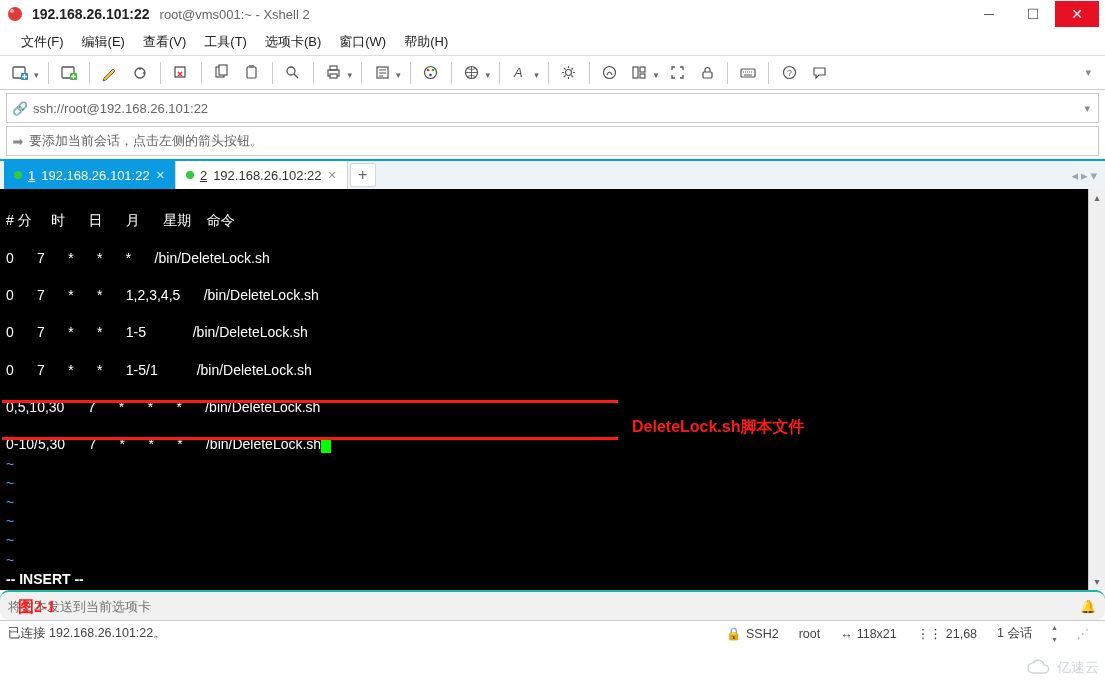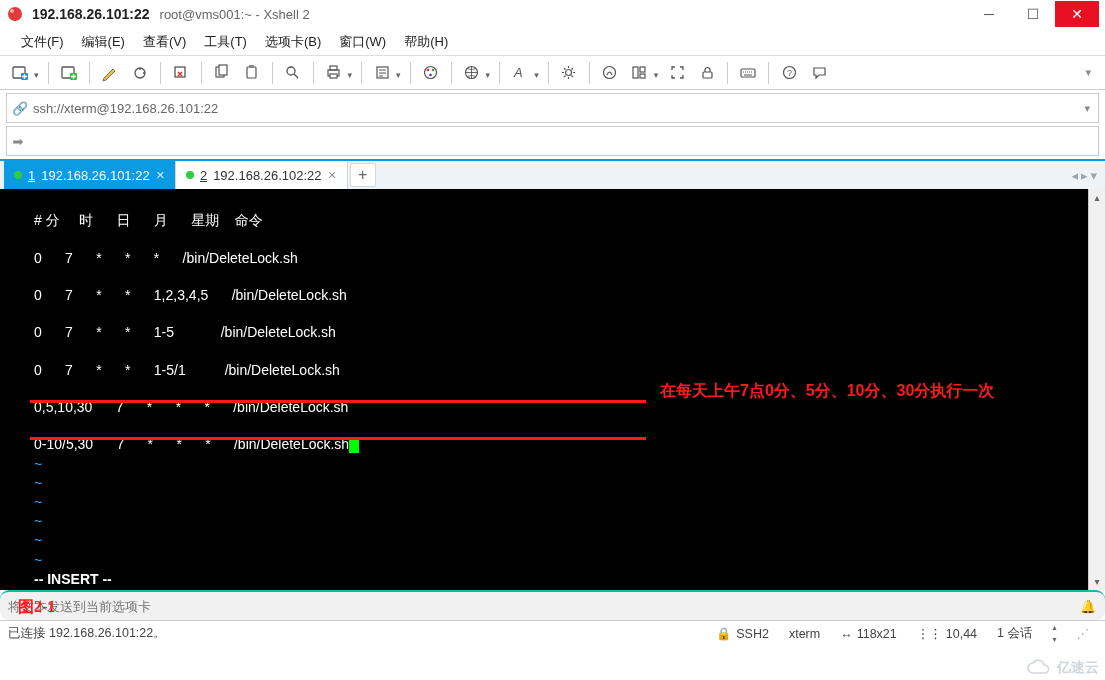--- a/index.html
+++ b/index.html
@@ -41,21 +41,21 @@
 .tab .dot { width: 8px; height: 8px; border-radius: 50%; background: #2ecc40; display:inline-block; }
 .tab .num { text-decoration: underline; }
 .tab .x { font-size: 11px; color: #fff; opacity:.8; }
 .tab.inactive { background: #fff; color: #333; }
 .tab.inactive .x { color:#777; }
 .tab.addtab { width:26px; background:#fff; justify-content:center; font-size:16px; color:#666; border:1px solid #cfd8de; margin:2px; border-radius:2px; }
 .tabs .nav-arrows { margin-left:auto; display:flex; align-items:center; gap:3px; padding-right:8px; color:#9aa5ad; font-size:13px; }
 
 
 .terminal-wrap { position: relative; height: 401px; background:#000; display:flex; }
-.terminal { flex:1; background: #000; color: #fff; font-family: "Consolas","Courier New",monospace; font-size: 14px; line-height: 1.3; padding: 4px 6px 12px 6px; white-space: pre; position:relative; overflow:hidden;margin-left:28px; }
+.terminal { flex:1; background: #000; color: #fff; font-family: "Consolas","Courier New",monospace; font-size: 14px; line-height: 1.3; padding: 4px 6px 12px 6px; white-space: pre; position:relative; overflow:hidden; }
 .terminal .hdr { color:#fff; }
 .terminal .row { color:#fff; }
 .terminal .tilde { color:#3bb3ff; }
 .terminal .mode { color:#fff; font-weight:bold; }
 .annot { position:absolute; color:#ff1a1a; font-weight:bold; font-family:"Microsoft YaHei",sans-serif; font-size:16px; }
 .underline-red { position:absolute; height:3px; background:#ff1a1a; }
 .cursor { display:inline-block; width:10px; height:16px; background:#00ff00; vertical-align:text-bottom; }
 .vscroll { width:17px; background:#f0f0f0; border-left:1px solid #ccc; position:relative; }
 .vscroll .up, .vscroll .down { height:17px; text-align:center; font-size:10px; color:#666; line-height:17px; }
 .vscroll .down { position:absolute; bottom:0; width:100%; }
@@ -65,21 +65,21 @@
 .inputbar input { border:none; background:transparent; width: 600px; font-size:13px; color:#777; outline:none; }
 .inputbar .bell { margin-left:auto; padding:0 8px; color:#666; }
 .fig-label { position:absolute; left:18px; top:5px; color:#ff1a1a; font-weight:bold; font-size:16px; font-family:"Microsoft YaHei"; pointer-events:none; }
 
 
 .statusbar { height: 26px; border-top:1px solid #ccc; display:flex; align-items:center; font-size:12.5px; color:#444; padding:0 8px; }
 .statusbar .seg { padding: 0 10px; display:flex; align-items:center; gap:4px; }
 .statusbar .left { flex:0 0 auto; }
 .statusbar .right { margin-left:auto; display:flex; align-items:center; }
 .statusbar .updown { display:flex; flex-direction:column; line-height:8px; font-size:8px; color:#666; }
-.watermark { position:absolute; right:6px; bottom:3px; color:#cfd6dc; font-size:14px; font-weight:bold; display:flex; align-items:center; gap:4px; }
+.watermark { position:absolute; right:6px; bottom:3px; color:#cfd6dc; font-size:14px; font-weight:normal; display:flex; align-items:center; gap:4px; }
 
 svg { display:block; }
 </style>
 </head>
 <body>
 
 <div class="titlebar">
   <span class="app-icon">
     <svg width="18" height="18" viewBox="0 0 18 18">
         <circle cx="9" cy="9" r="7" fill="#e03a3a"></circle>
@@ -252,26 +252,27 @@
   <div class="tool-btn">
       <svg width="17" height="17" viewBox="0 0 17 17">
         <path d="M3 4h11v7H8l-3 3v-3H3z" fill="none" stroke="#555" stroke-width="1.2"></path>
       </svg>
     </div>
   <span class="toolbar-chevron">▾</span>
 </div>
 
 <div class="addressbar">
   <span class="ico">🔗</span>
-  <span>ssh://xterm@192.168.26.101:22</span>
+  <span>ssh://root@192.168.26.101:22</span>
   <span class="chev">▾</span>
 </div>
 
 <div class="infostrip">
   <span class="arrow-btn">➡</span>
+  <span>要添加当前会话，点击左侧的箭头按钮。</span>
 </div>
 
 <div class="tabs">
   <div class="tab active">
     <span class="dot"></span>
     <span class="num">1</span>
     <span>192.168.26.101:22</span>
     <span class="x">✕</span>
   </div>
   <div class="tab inactive">
@@ -305,41 +306,41 @@
 <span class="row">0-10/5,30      7      *      *      *      /bin/DeleteLock.sh</span><span class="cursor"></span>
 <span class="tilde">~</span>
 <span class="tilde">~</span>
 <span class="tilde">~</span>
 <span class="tilde">~</span>
 <span class="tilde">~</span>
 <span class="tilde">~</span>
 <span class="mode">-- INSERT --</span>
     <div class="underline-red" style="left:2px; top:211px; width:616px;"></div>
     <div class="underline-red" style="left:2px; top:248px; width:616px;"></div>
-    <div class="annot" style="left:632px; top:192px;">在每天上午7点0分、5分、10分、30分执行一次</div>
+    <div class="annot" style="left:632px; top:228px;">DeleteLock.sh脚本文件</div>
   </div>
   <div class="vscroll">
     <div class="up">▴</div>
     <div class="down">▾</div>
   </div>
 </div>
 
 <div class="inputbar">
   <input type="text" placeholder="将文本发送到当前选项卡" style="">
   <span class="fig-label">图2-1</span>
   <span class="bell">🔔</span>
 </div>
 
 <div class="statusbar">
   <span class="left">已连接 192.168.26.101:22。</span>
   <div class="right">
     <span class="seg">🔒 <span>SSH2</span></span>
-    <span class="seg">xterm</span>
+    <span class="seg">root</span>
     <span class="seg">↔ <span>118x21</span></span>
-    <span class="seg">⋮⋮ <span>10,44</span></span>
+    <span class="seg">⋮⋮ <span>21,68</span></span>
     <span class="seg">1 会话</span>
     <span class="seg updown">
         <span>▴</span>
         <span>▾</span>
       </span>
     <span class="seg" style="letter-spacing:-2px;color:#aaa;">⋰</span>
   </div>
 </div>
 
 <div class="watermark">

